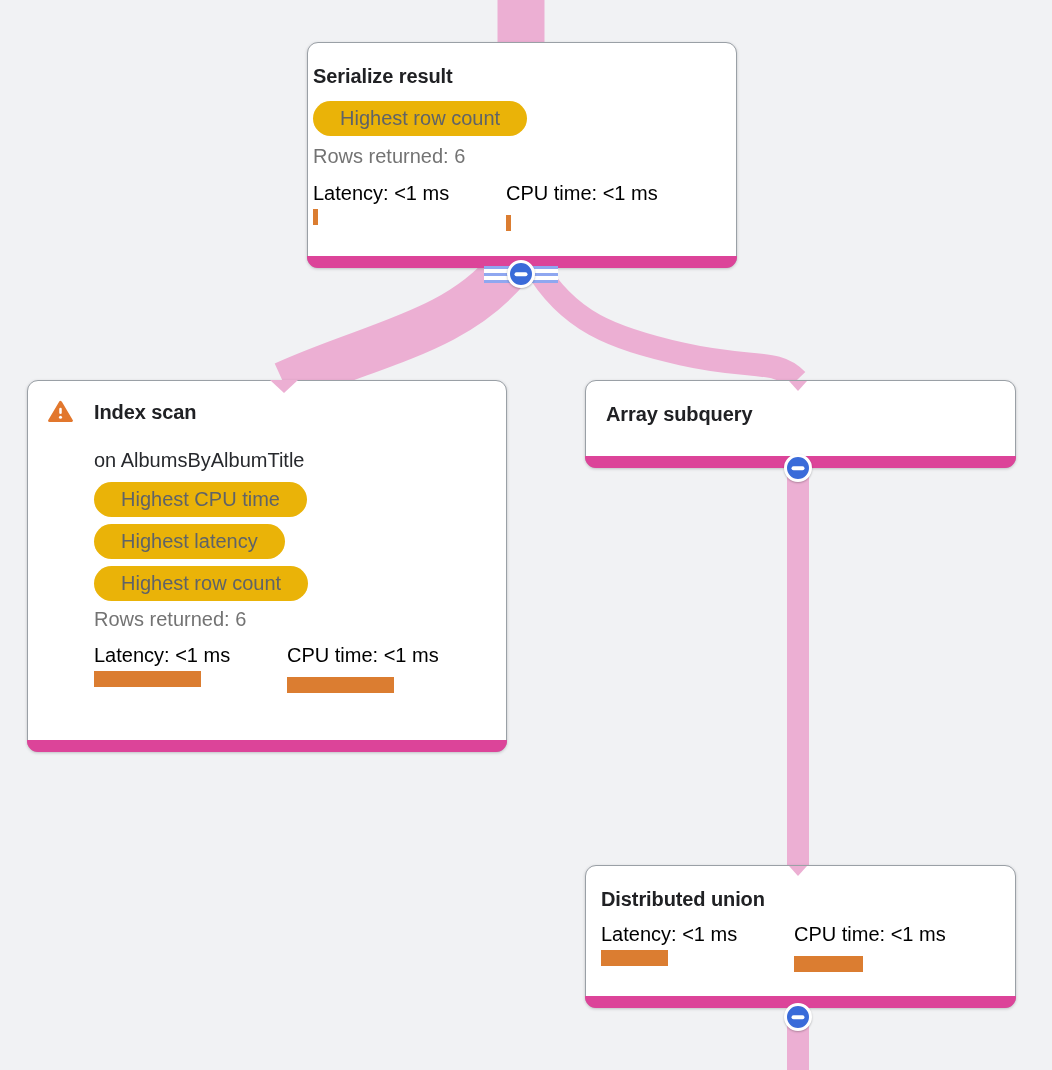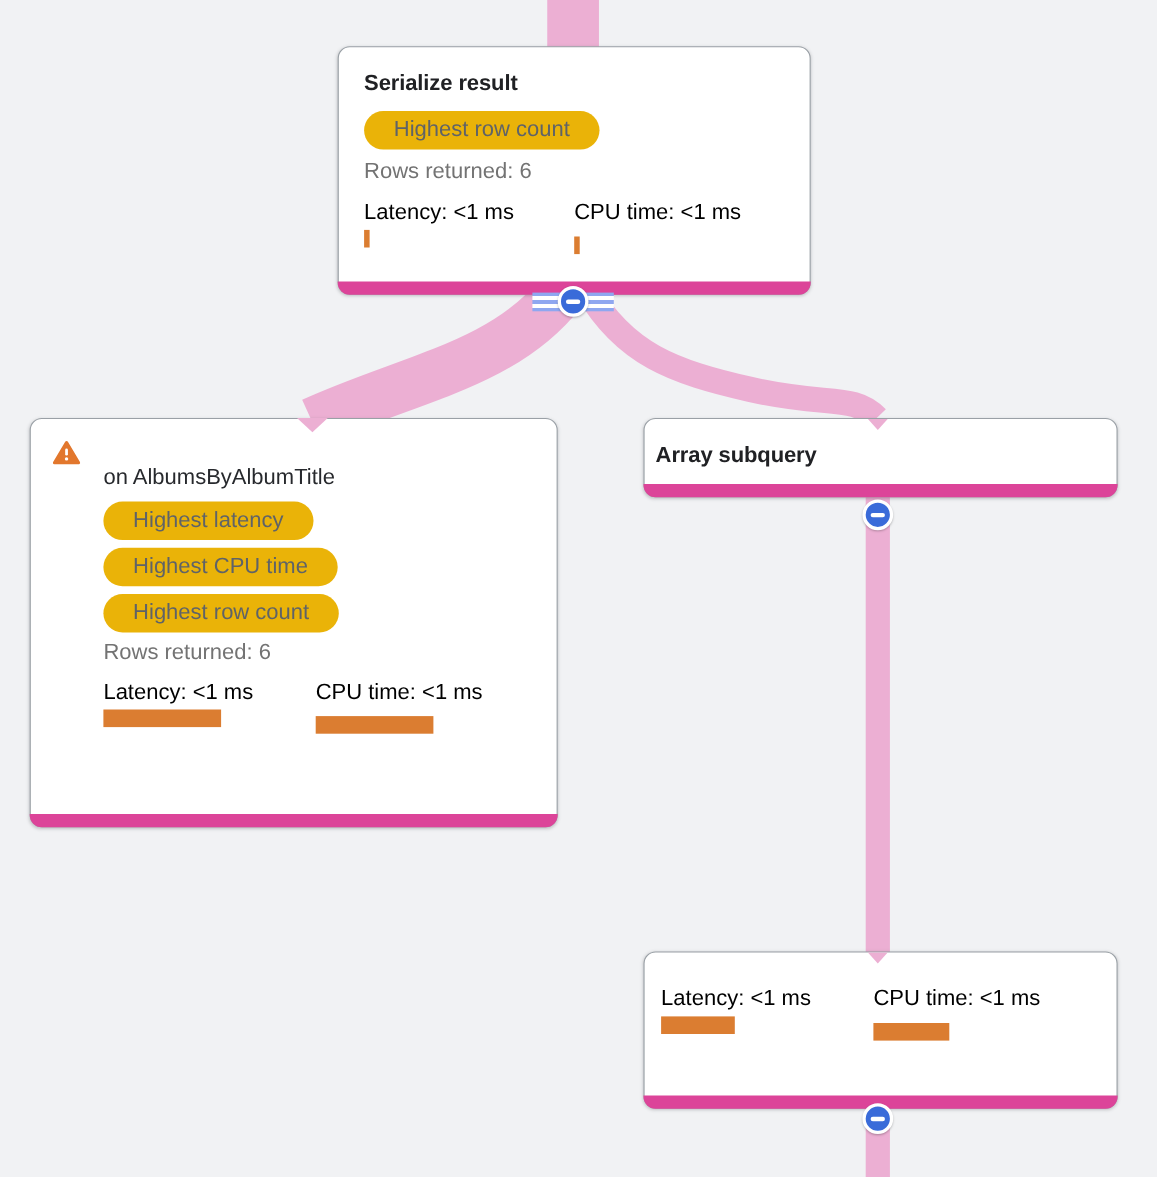--- a/index.html
+++ b/index.html
@@ -25,23 +25,23 @@
     border-radius:11px;
     box-shadow:0 1px 3px rgba(60,64,67,.28);
     box-sizing:border-box;
     z-index:1;
   }
   .strip{
     position:absolute;left:-1px;right:-1px;bottom:-1px;height:12px;
     background:#DC4499;
     border-radius:0 0 11px 11px;
   }
-  .card-serialize{left:307px;top:42px;width:430px;height:226px;padding:20px 23px;}
+  .card-serialize{left:307px;top:42px;width:430px;height:226px;padding:20px 5px;}
   .card-index{left:27px;top:380px;width:480px;height:372px;padding:18px 20px;}
-  .card-array{left:585px;top:380px;width:431px;height:72px;padding:20px 10px;}
+  .card-array{left:585px;top:380px;width:431px;height:88px;padding:20px 20px;}
   .card-distributed{left:585px;top:865px;width:431px;height:143px;padding:20px 15px;}
 
   .node-title{
     font-size:20px;font-weight:600;line-height:26px;color:#202124;letter-spacing:-0.1px;
   }
   .subtitle{font-size:20px;line-height:24px;color:#27292D;margin-top:23px;}
   .note{font-size:20px;line-height:24px;color:#8E9196;margin-top:6px;}
   .badges{margin-top:10px;}
   .badge{
     display:table;
@@ -129,24 +129,25 @@
   <div class="card card-index">
     <div class="index-row">
       <span class="warn-col">
         <svg width="25" height="23" viewBox="0 0 26 23">
           <path d="M13 2 L24.4 21 H1.6 Z" fill="#E2772D" stroke="#E2772D" stroke-width="3" stroke-linejoin="round"></path>
           <rect x="11.7" y="7.6" width="2.6" height="6.6" rx="1.3" fill="#ffffff"></rect>
           <circle cx="13" cy="17.4" r="1.6" fill="#ffffff"></circle>
         </svg>
       </span>
       <div class="index-content">
+        <div class="node-title">Index scan</div>
         <div class="subtitle">on AlbumsByAlbumTitle</div>
         <div class="badges">
+          <div class="badge">Highest CPU time</div>
           <div class="badge">Highest latency</div>
-          <div class="badge">Highest CPU time</div>
           <div class="badge">Highest row count</div>
         </div>
         <div class="rows">Rows returned: 6</div>
         <div class="metrics">
           <div class="metric">
             <div class="metric-label">Latency: &lt;1 ms</div>
             <div class="bar" style="width: 107px;"></div>
           </div>
           <div class="metric cpu">
             <div class="metric-label">CPU time: &lt;1 ms</div>
@@ -157,20 +158,21 @@
     </div>
     <div class="strip"></div>
   </div>
 
   <div class="card card-array">
     <div class="node-title">Array subquery</div>
     <div class="strip"></div>
   </div>
 
   <div class="card card-distributed">
+    <div class="node-title">Distributed union</div>
     <div class="metrics">
       <div class="metric">
         <div class="metric-label">Latency: &lt;1 ms</div>
         <div class="bar" style="width: 67px;"></div>
       </div>
       <div class="metric cpu">
         <div class="metric-label">CPU time: &lt;1 ms</div>
         <div class="bar" style="width: 69px;"></div>
       </div>
     </div>

